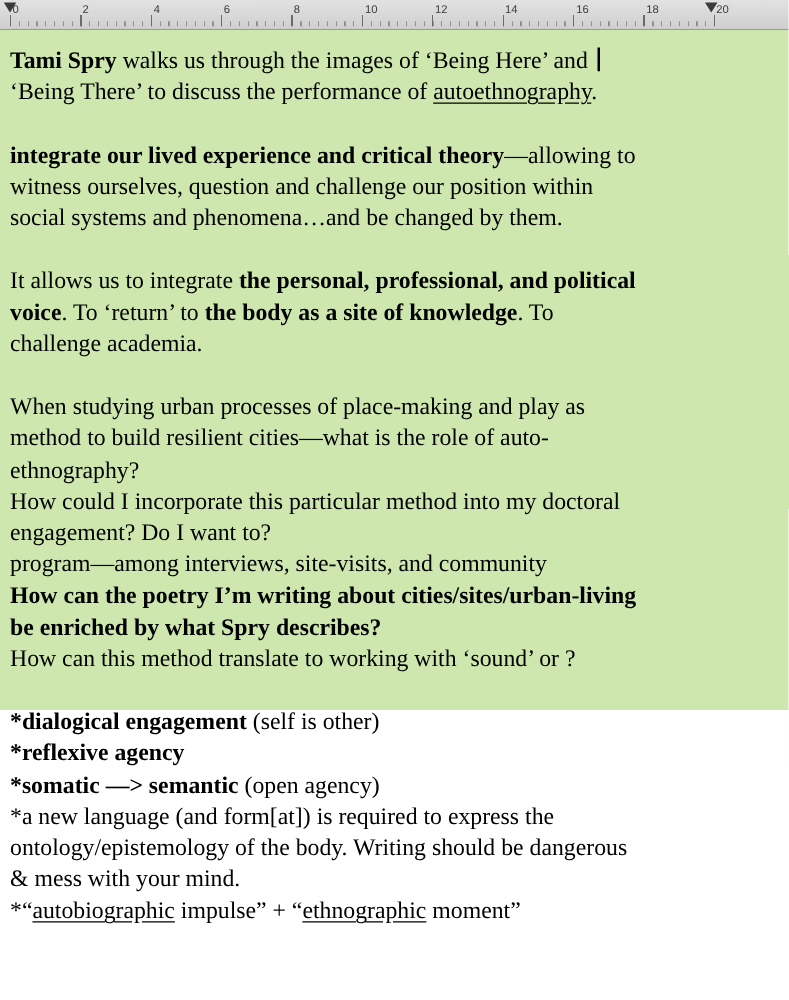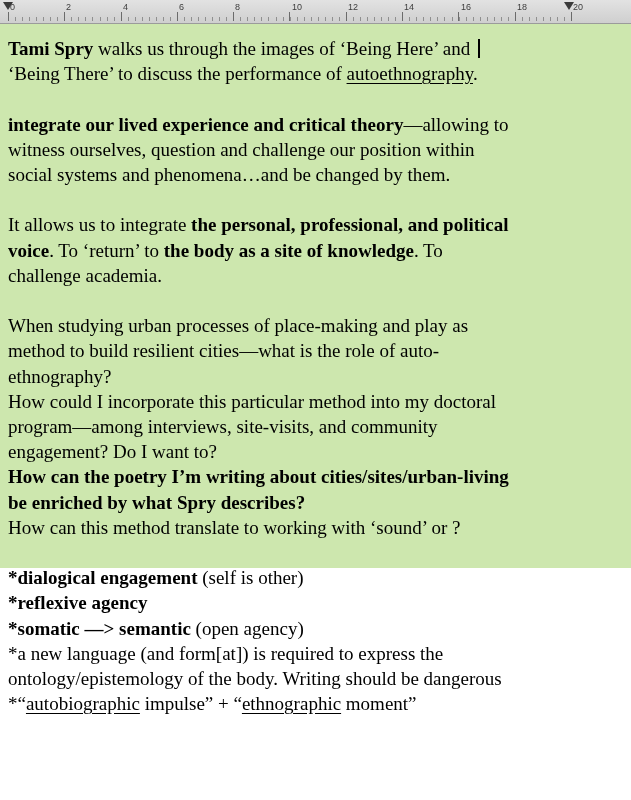--- a/index.html
+++ b/index.html
@@ -122,40 +122,41 @@
     <p class="line"></p>
 
     <p class="line"><span>When studying urban processes of place-making and </span><span class="i">play as</span></p>
 
     <p class="line"><span class="i">method</span><span> to build resilient cities—what is the role of auto-</span></p>
 
     <p class="line"><span>ethnography?</span></p>
 
     <p class="line"><span>How could I incorporate this particular method into my doctoral</span></p>
 
+    <p class="line"><span>engagement? Do I want to?</span></p>
+
     <p class="line"><span>program—among interviews, site-visits, and community</span></p>
-
-    <p class="line"><span>engagement? Do I want to?</span></p>
 
     <p class="line"><span class="b">How can the poetry I’m writing about cities/sites/urban-living</span></p>
 
     <p class="line"><span class="b">be enriched by what Spry describes?</span></p>
 
     <p class="line"><span>How can this method translate to working with ‘sound’ or ?</span></p>
 
     <p class="line"></p>
 
     <p class="line"><span class="b">*dialogical engagement</span><span> (self is other)</span></p>
 
 
     <p class="line"><span class="b">*reflexive agency</span></p>
 
     <p class="line"><span class="b">*somatic —&gt; semantic</span><span> (open agency)</span></p>
 
     <p class="line"><span>*a new language (and form[at]) is required to express the</span></p>
 
     <p class="line"><span>ontology/epistemology of the body. Writing should be dangerous</span></p>
 
+    <p class="line"><span>&amp; mess with your mind.</span></p>
 
     <p class="line"><span>*“</span><span class="sq">autobiographic</span><span> impulse” + “</span><span class="sq">ethnographic</span><span> moment”</span></p>
 
   </div>
 </div>
 
 </body></html>

